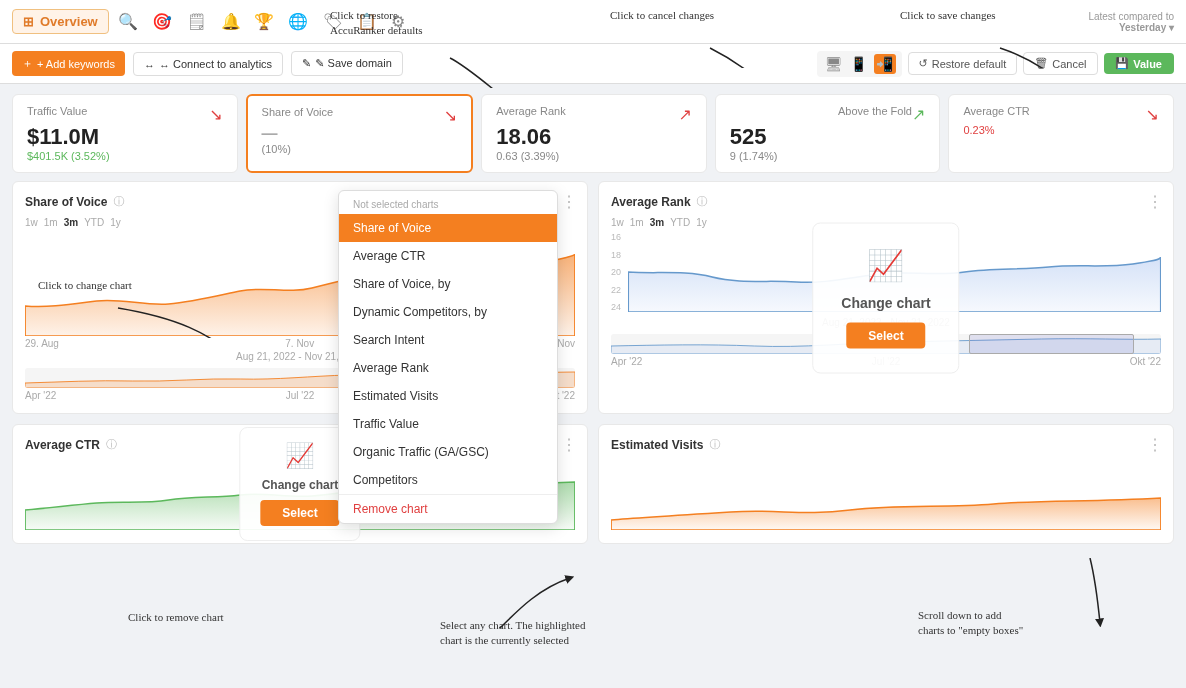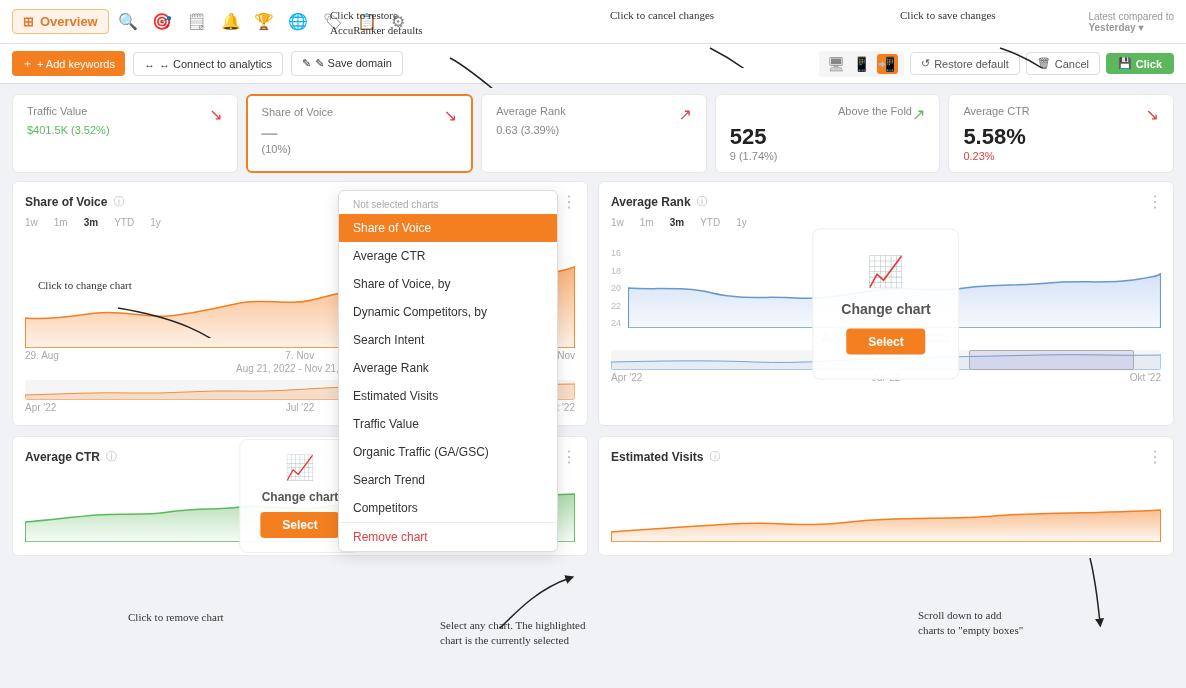--- a/index.html
+++ b/index.html
@@ -4,21 +4,21 @@
   <style>
     * { box-sizing: border-box; margin: 0; padding: 0; }
     body { font-family: -apple-system, BlinkMacSystemFont, 'Segoe UI', sans-serif; background: #f0f2f5; font-size: 12px; color: #333; overflow: hidden; }
 
     
     .top-nav { display: flex; align-items: center; background: #fff; border-bottom: 1px solid #ddd; padding: 0 12px; height: 44px; gap: 10px; }
     .nav-logo { display: flex; align-items: center; gap: 6px; background: #fff3e8; border-radius: 4px; padding: 4px 10px; font-weight: 700; font-size: 13px; color: #e07b2a; border: 1px solid #f0c080; cursor: pointer; }
     .nav-icons { display: flex; align-items: center; gap: 14px; flex: 1; }
     .nav-icon { font-size: 16px; color: #888; cursor: pointer; }
     .nav-right { display: flex; align-items: center; gap: 8px; margin-left: auto; }
-    .latest-compare { font-size: 11px; color: #666; text-align: left; }
+    .latest-compare { font-size: 11px; color: #666; text-align: right; }
 
     
     .toolbar { display: flex; align-items: center; background: #fff; border-bottom: 1px solid #ddd; padding: 6px 12px; gap: 8px; height: 40px; }
     .btn-orange { background: #f47f20; color: #fff; border: none; border-radius: 4px; padding: 5px 10px; font-size: 11px; cursor: pointer; display: flex; align-items: center; gap: 4px; font-weight: 500; }
     .btn-outline { background: #fff; color: #333; border: 1px solid #ddd; border-radius: 4px; padding: 5px 10px; font-size: 11px; cursor: pointer; display: flex; align-items: center; gap: 4px; }
     .toolbar-right { margin-left: auto; display: flex; align-items: center; gap: 6px; }
     .device-icons { display: flex; align-items: center; gap: 4px; background: #f5f5f5; border-radius: 4px; padding: 3px 6px; }
     .device-btn { font-size: 14px; color: #888; cursor: pointer; padding: 2px; border-radius: 3px; }
     .device-btn.active { background: #f47f20; color: #fff; }
     .btn-restore { background: #fff; border: 1px solid #ddd; border-radius: 4px; padding: 4px 10px; font-size: 11px; cursor: pointer; color: #555; display: flex; align-items: center; gap: 4px; }
@@ -34,21 +34,21 @@
     .stat-sub .green { color: #5cb85c; }
     .stat-arrow { float: right; font-size: 16px; color: #e04040; }
     .stat-arrow.green { color: #5cb85c; }
     .stat-card.selected-chart { border: 2px solid #f47f20; position: relative; }
 
     
     .charts-grid { display: grid; grid-template-columns: 1fr 1fr; gap: 10px; padding: 0 12px 10px; }
     .chart-card { background: #fff; border-radius: 6px; border: 1px solid #e8e8e8; padding: 12px; min-height: 200px; position: relative; }
     .chart-title { font-size: 12px; font-weight: 600; color: #333; display: flex; align-items: center; gap: 5px; }
     .chart-more { position: absolute; top: 10px; right: 10px; font-size: 16px; color: #bbb; cursor: pointer; }
-    .chart-controls { display: flex; gap: 16px; margin: 8px 0 20px; font-size: 10px; color: #aaa; }
+    .chart-controls { display: flex; gap: 6px; margin: 8px 0 4px; font-size: 10px; color: #aaa; }
     .chart-controls span { cursor: pointer; }
     .chart-controls span.active { font-weight: 700; color: #333; }
 
     
     .dropdown-overlay { position: absolute; top: 158px; left: 30px; background: #fff; border: 1px solid #ddd; border-radius: 6px; box-shadow: 0 4px 16px rgba(0,0,0,0.13); z-index: 100; min-width: 220px; padding: 0; overflow: hidden; }
     .dropdown-section-label { font-size: 10px; color: #aaa; padding: 8px 14px 4px; text-transform: none; }
     .dropdown-item { padding: 7px 14px; font-size: 12px; color: #333; cursor: pointer; }
     .dropdown-item.selected { background: #f47f20; color: #fff; border-radius: 0; }
     .dropdown-remove { padding: 7px 14px; font-size: 12px; color: #e04040; cursor: pointer; border-top: 1px solid #eee; }
 
@@ -117,84 +117,84 @@
     <button class="btn-restore">
       <span>↺</span>
       <span>Restore default</span>
     </button>
     <button class="btn-cancel">
       <span>🗑</span>
       <span>Cancel</span>
     </button>
     <button class="btn-save">
       <span>💾</span>
-      <span>Click</span>
+      <span>Value</span>
     </button>
   </div>
 </div>
 
 <div class="stats-row">
 
 
   <div class="stat-card">
     <div style="display:flex;justify-content:space-between;align-items:flex-start;">
       <div class="stat-label">Traffic Value</div>
       <span class="stat-arrow red">↘</span>
     </div>
+    <div class="stat-value">$11.0M</div>
     <div class="stat-sub"><span class="green">$401.5K (3.52%)</span></div>
   </div>
 
   <div class="stat-card selected-chart" style="border:2px solid #f47f20; position:relative; overflow:visible;">
     <div style="display:flex;justify-content:space-between;align-items:flex-start;">
       <div class="stat-label">Share of Voice</div>
       <span class="stat-arrow red">↘</span>
     </div>
     <div class="stat-value" style="font-size:16px;color:#aaa;">—</div>
     <div class="stat-sub green">(10%)</div>
   </div>
 
   <div class="stat-card">
     <div style="display:flex;justify-content:space-between;align-items:flex-start;">
       <div class="stat-label">Average Rank</div>
       <span class="stat-arrow" style="color:#e04040;">↗</span>
     </div>
+    <div class="stat-value">18.06</div>
     <div class="stat-sub green">0.63 (3.39%)</div>
   </div>
 
   <div class="stat-card">
     <div style="display:flex;justify-content:flex-end;align-items:flex-start;">
       <div class="stat-label">Above the Fold</div>
       <span class="stat-arrow green">↗</span>
     </div>
     <div class="stat-value">525</div>
     <div class="stat-sub green">9 (1.74%)</div>
   </div>
 
   <div class="stat-card">
     <div style="display:flex;justify-content:space-between;align-items:flex-start;">
       <div class="stat-label">Average CTR</div>
       <span class="stat-arrow red">↘</span>
     </div>
-    <div class="stat-value">5.58%</div>
     <div class="stat-sub" style="color:#e04040;">0.23%</div>
   </div>
 </div>
 
 <div class="dropdown-overlay" style="top:190px; left:338px; width:220px; max-height:420px; overflow-y:auto;">
   <div class="dropdown-section-label">Not selected charts</div>
   <div class="dropdown-item selected">Share of Voice</div>
   <div class="dropdown-item">Average CTR</div>
   <div class="dropdown-item">Share of Voice, by</div>
   <div class="dropdown-item">Dynamic Competitors, by</div>
   <div class="dropdown-item">Search Intent</div>
   <div class="dropdown-item">Average Rank</div>
   <div class="dropdown-item">Estimated Visits</div>
   <div class="dropdown-item">Traffic Value</div>
   <div class="dropdown-item">Organic Traffic (GA/GSC)</div>
-  <div class="dropdown-item">Search Trend</div>
   <div class="dropdown-item">Competitors</div>
   <div class="dropdown-remove">Remove chart</div>
 </div>
 
 <div class="charts-grid">
 
   <div class="chart-card" style="position:relative;">
     <div style="display:flex;align-items:center;gap:6px;">
       <span class="chart-title">Share of Voice</span>
       <span style="font-size:11px;color:#bbb;">ⓘ</span>

